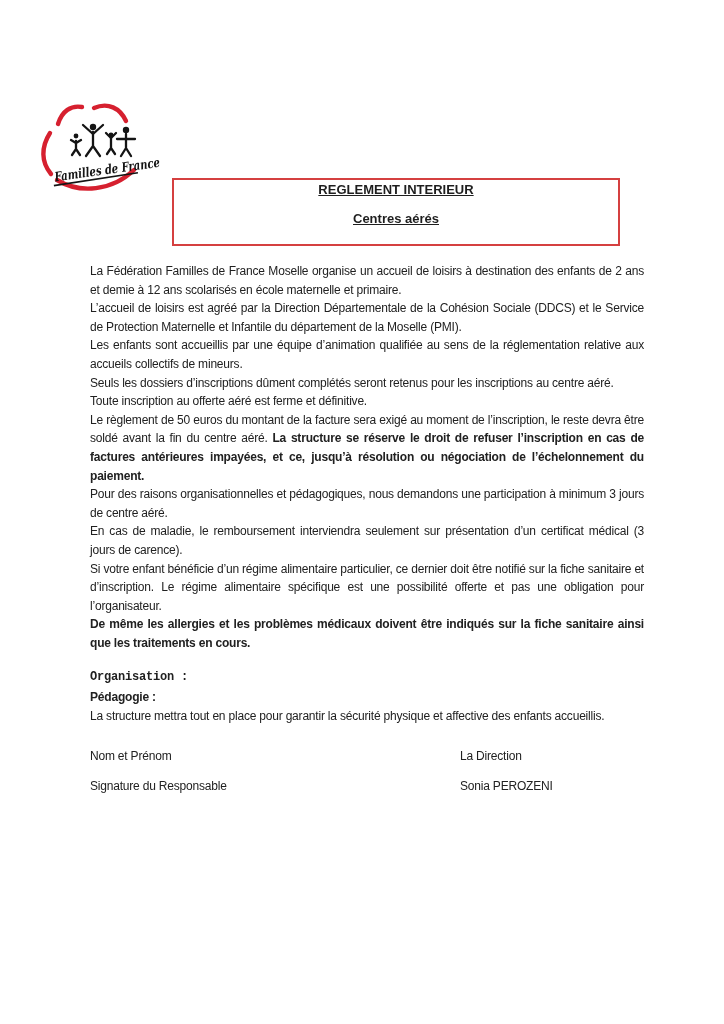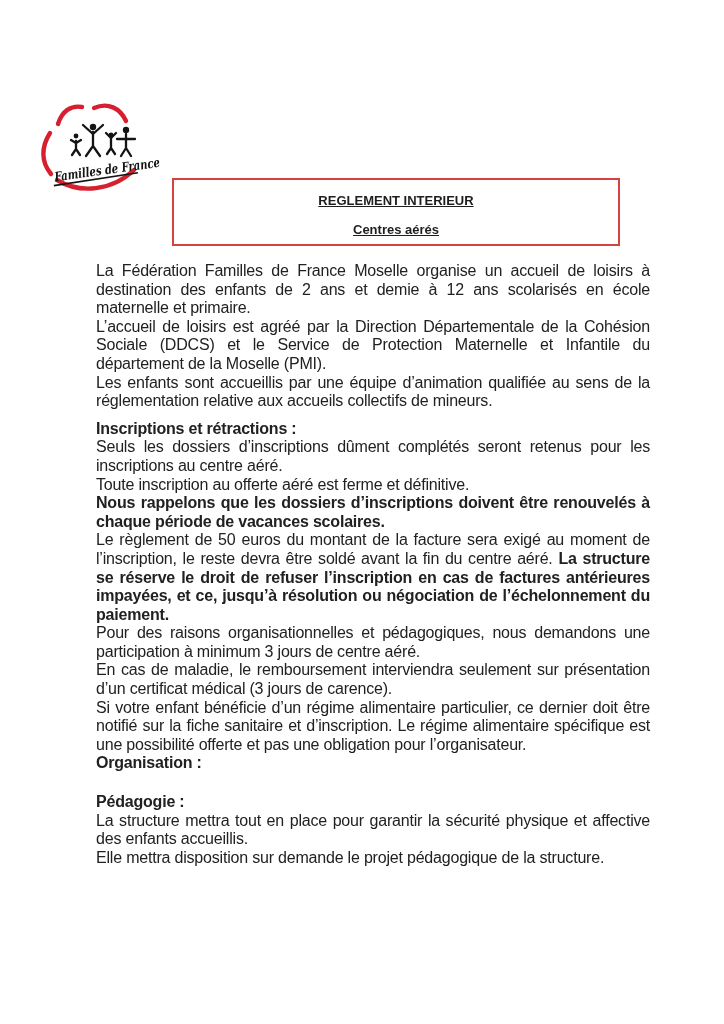--- a/index.html
+++ b/index.html
@@ -20,26 +20,26 @@
     text-align:center;
     background:#ffffff;
   }
   .title-line{
     margin:0;
     font-size:13px;font-weight:bold;
     text-decoration:underline;
     color:#1e1e1e;
     letter-spacing:0;
   }
-  .title-line.first{padding-top:13px;}
+  .title-line.first{padding-top:2px;}
   .title-line.second{padding-top:14px;}
   
   .doc{
-    position:absolute;left:96px;top:262px;width:554px;
-    font-size:16px;line-height:18.6px;
+    position:absolute;left:90px;top:262px;width:554px;
+    font-size:12px;line-height:18.6px;
     letter-spacing:-0.2px;
     text-align:justify;
     color:#212121;
   }
   .doc p{margin:0;}
   .doc .doc-heading{font-weight:bold;text-align:left;}
   .doc .b{font-weight:bold;}
   
   .sig-row{position:relative;margin:0;}
   .sig-row.first{margin-top:22px;}
@@ -85,29 +85,35 @@
   <div class="title-box">
     <p class="title-line first">REGLEMENT INTERIEUR</p>
     <p class="title-line second">Centres aérés</p>
   </div>
 
   <div class="doc">
     <div id="doc-blocks">
         <p class="doc-para"><span>La Fédération Familles de France Moselle organise un accueil de loisirs à destination des enfants de 2 ans et demie à 12 ans scolarisés en école maternelle et primaire.</span></p>
         <p class="doc-para"><span>L’accueil de loisirs est agréé par la Direction Départementale de la Cohésion Sociale (DDCS) et le Service de Protection Maternelle et Infantile du département de la Moselle (PMI).</span></p>
         <p class="doc-para"><span>Les enfants sont accueillis par une équipe d’animation qualifiée au sens de la réglementation relative aux accueils collectifs de mineurs.</span></p>
-        <p class="doc-heading" style="margin-top: 9px;"><span class="b">Inscriptions et rétractions :</span></p>
         <p class="doc-para"><span>Seuls les dossiers d’inscriptions dûment complétés seront retenus pour les inscriptions au centre aéré.</span></p>
         <p class="doc-para"><span>Toute inscription au offerte aéré est ferme et définitive.</span></p>
-        <p class="doc-para"><span class="b">Nous rappelons que les dossiers d’inscriptions doivent être renouvelés à chaque période de vacances scolaires.</span></p>
         <p class="doc-para"><span>Le règlement de 50 euros du montant de la facture sera exigé au moment de l’inscription, le reste devra être soldé avant la fin du centre aéré. </span><span class="b">La structure se réserve le droit de refuser l’inscription en cas de factures antérieures impayées, et ce, jusqu’à résolution ou négociation de l’échelonnement du paiement.</span></p>
         <p class="doc-para"><span>Pour des raisons organisationnelles et pédagogiques, nous demandons une participation à minimum 3 jours de centre aéré.</span></p>
         <p class="doc-para"><span>En cas de maladie, le remboursement interviendra seulement sur présentation d’un certificat médical (3 jours de carence).</span></p>
         <p class="doc-para"><span>Si votre enfant bénéficie d’un régime alimentaire particulier, ce dernier doit être notifié sur la fiche sanitaire et d’inscription. Le régime alimentaire spécifique est une possibilité offerte et pas une obligation pour l’organisateur.</span></p>
-        <p class="doc-heading" style="margin-top: 0;"><span class="b">Organisation :</span></p>
-        <p class="doc-heading" style="margin-top: 20px;"><span class="b">Pédagogie :</span></p>
+        <p class="doc-para"><span class="b">De même les allergies et les problèmes médicaux doivent être indiqués sur la fiche sanitaire ainsi que les traitements en cours.</span></p>
+        <p class="doc-heading" style="margin-top: 16px; font-family: Liberation Mono, monospace;"><span class="b">Organisation :</span></p>
+        <p class="doc-heading" style="margin-top: 1px;"><span class="b">Pédagogie :</span></p>
         <p class="doc-para"><span>La structure mettra tout en place pour garantir la sécurité physique et affective des enfants accueillis.</span></p>
-        <p class="doc-para"><span>Elle mettra disposition sur demande le projet pédagogique de la structure.</span></p>
       </div>
 
+    <div class="sig-row first">
+      <span>Nom et Prénom</span>
+      <span class="sig-right">La Direction</span>
+    </div>
+    <div class="sig-row second">
+      <span>Signature du Responsable</span>
+      <span class="sig-right">Sonia PEROZENI</span>
+    </div>
   </div>
 
 </div>
 
 </body></html>

